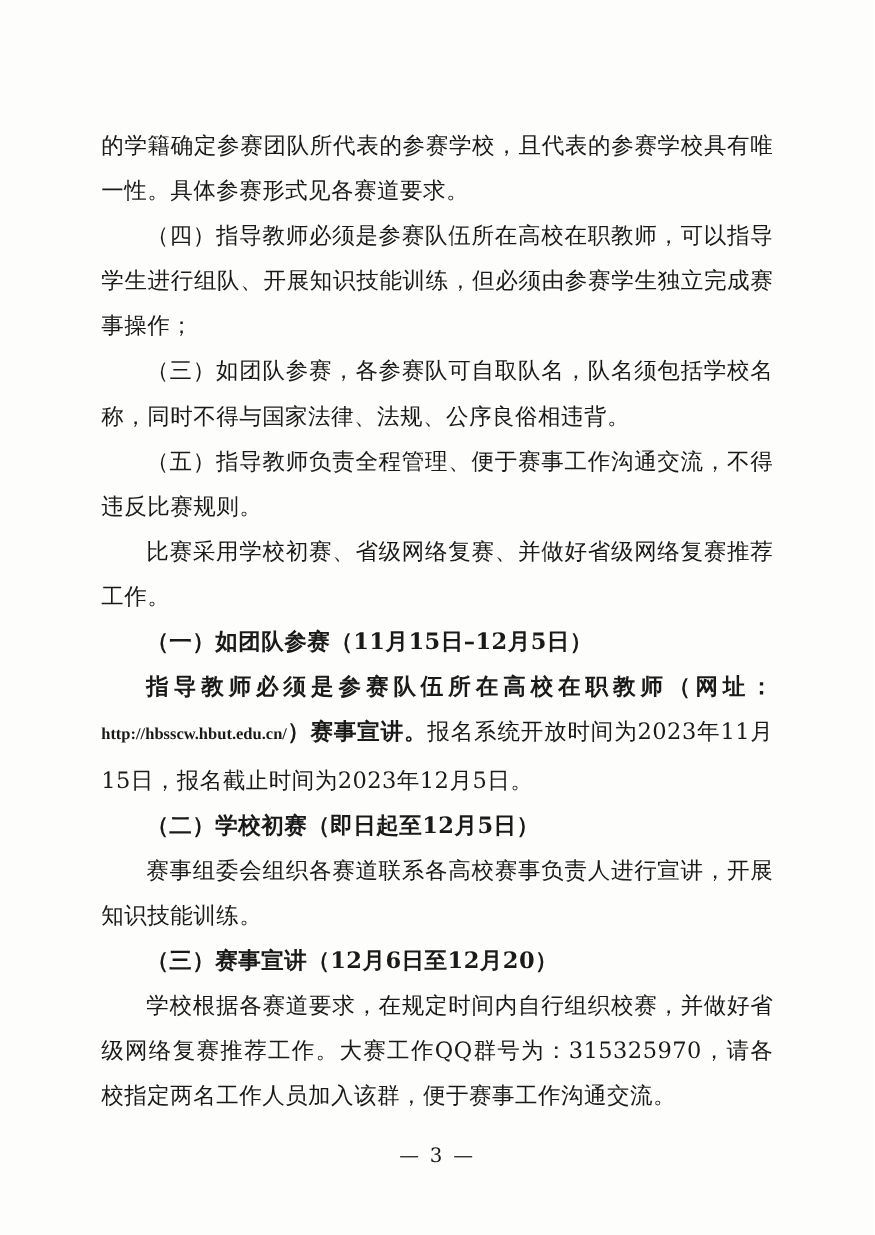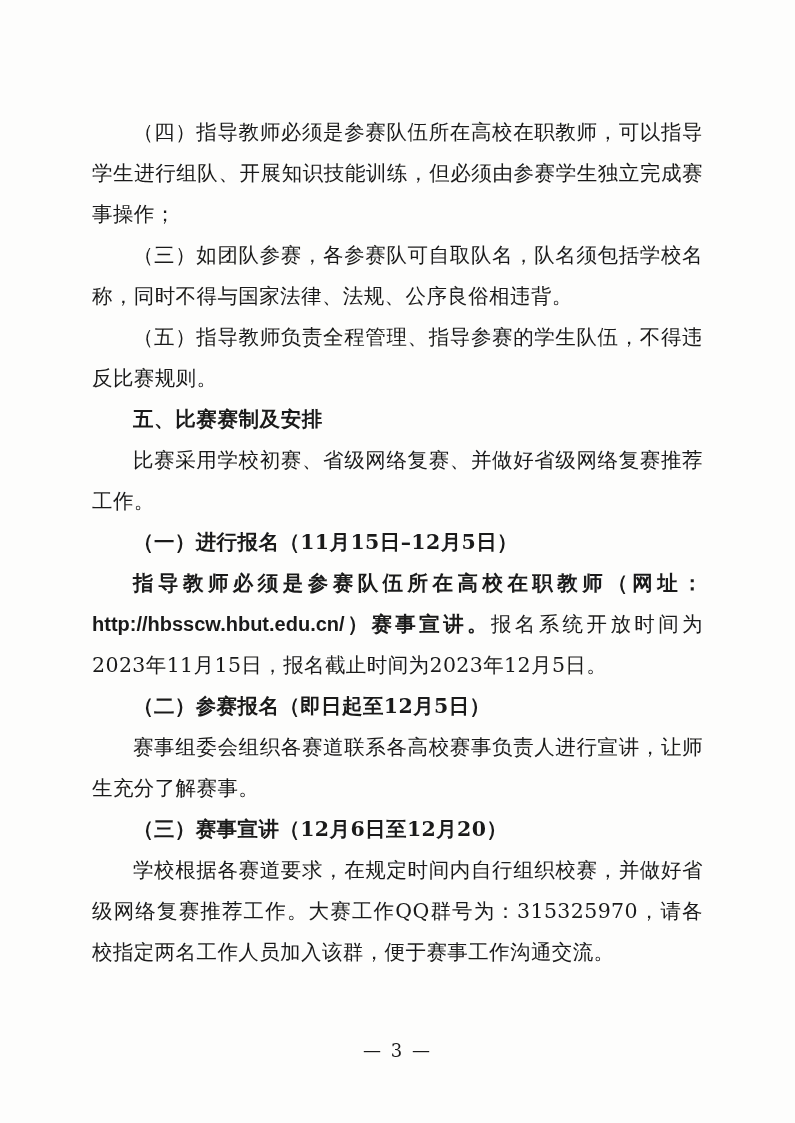--- a/index.html
+++ b/index.html
@@ -44,60 +44,60 @@
     margin: 0;
     letter-spacing: 0.6px;
   }
   .sub-heading {
     font-weight: 700;
     text-indent: 41px;
     margin: 0;
     letter-spacing: 0.4px;
   }
   .mono-url {
-    font-family: Liberation Sans, sans-serif;
-    font-size: 20px;
+    font-family: Liberation Serif, serif;
+    font-size: 15px;
     letter-spacing: 0px;
   }
   .footer {
     position: absolute;
     left: 0;
     right: 0;
     bottom: 62px;
     text-align: center;
     font-size: 18px;
     letter-spacing: 2px;
     color: #1a1a1a;
   }
 </style>
 </head>
 <body>
 
 <div class="page">
   <div class="body-text">
 
+    <p class="para">的学籍确定参赛团队所代表的参赛学校，且代表的参赛学校具有唯一性。具体参赛形式见各赛道要求。</p>
 
 
     <p class="para indent">（四）指导教师必须是参赛队伍所在高校在职教师，可以指导学生进行组队、开展知识技能训练，但必须由参赛学生独立完成赛事操作；</p>
 
     <p class="para indent">（三）如团队参赛，各参赛队可自取队名，队名须包括学校名称，同时不得与国家法律、法规、公序良俗相违背。</p>
 
-    <p class="para indent">（五）指导教师负责全程管理、指导参赛的学生队伍，不得违反比赛规则。</p>
+    <p class="para indent">（五）指导教师负责全程管理、便于赛事工作沟通交流，不得违反比赛规则。</p>
 
-    <p class="heading">五、比赛赛制及安排</p>
 
     <p class="para indent">比赛采用学校初赛、省级网络复赛、并做好省级网络复赛推荐工作。</p>
 
-    <p class="sub-heading">（一）进行报名（11月15日–12月5日）</p>
+    <p class="sub-heading">（一）如团队参赛（11月15日–12月5日）</p>
 
     <p class="para indent"><span class="bold">指导教师必须是参赛队伍所在高校在职教师（网址：</span><span class="bold mono-url">http://hbsscw.hbut.edu.cn/</span><span class="bold">）赛事宣讲。</span><span>报名系统开放时间为2023年11月15日，报名截止时间为2023年12月5日。</span></p>
 
-    <p class="sub-heading">（二）参赛报名（即日起至12月5日）</p>
+    <p class="sub-heading">（二）学校初赛（即日起至12月5日）</p>
 
-    <p class="para indent">赛事组委会组织各赛道联系各高校赛事负责人进行宣讲，让师生充分了解赛事。</p>
+    <p class="para indent">赛事组委会组织各赛道联系各高校赛事负责人进行宣讲，开展知识技能训练。</p>
 
     <p class="sub-heading">（三）赛事宣讲（12月6日至12月20）</p>
 
     <p class="para indent">学校根据各赛道要求，在规定时间内自行组织校赛，并做好省级网络复赛推荐工作。大赛工作QQ群号为：315325970，请各校指定两名工作人员加入该群，便于赛事工作沟通交流。</p>
 
   </div>
 
   <div class="footer">— 3 —</div>
 </div>
 

